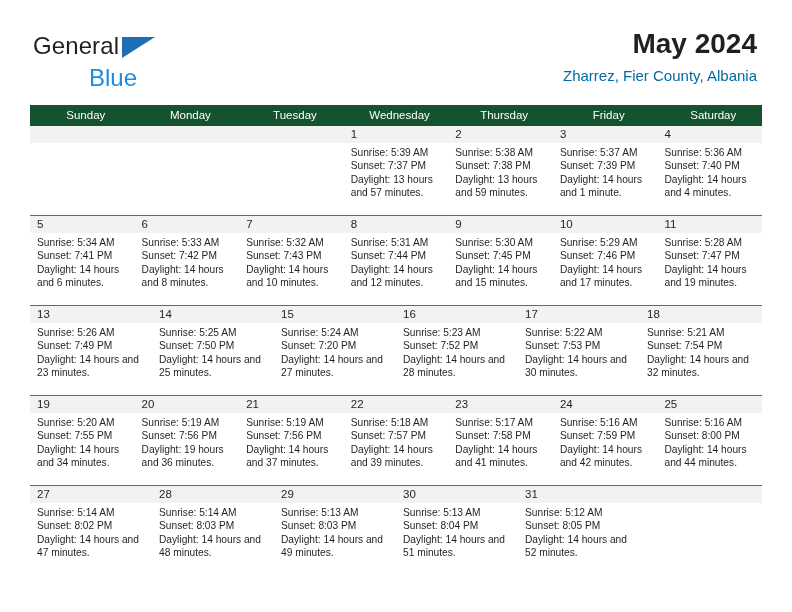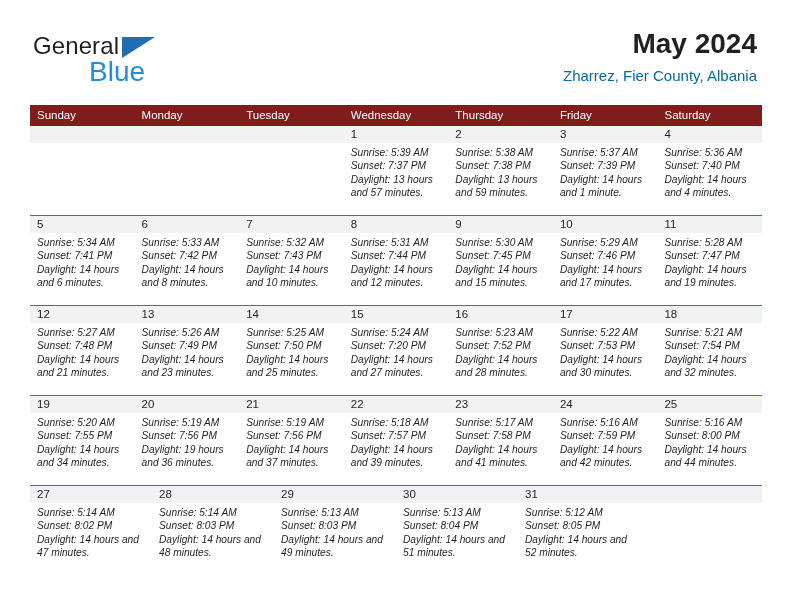--- a/index.html
+++ b/index.html
@@ -51,22 +51,22 @@
     left: 89px;
     top: 4px;
     width: 0;
     height: 0;
     border-left: 33px solid #1f6eb5;
     border-bottom: 21px solid transparent;
   }
   .logo-row2 {
     position: absolute;
     left: 56px;
-    top: 26px;
-    font-size: 28px;
+    top: 32px;
+    font-size: 24px;
     line-height: 26px;
     color: #1f8ddd;
     white-space: nowrap;
   }
   .title-block {
     position: absolute;
     right: 35px;
     top: 28px;
     text-align: right;
   }
@@ -88,22 +88,23 @@
 
   
   .calendar {
     position: absolute;
     left: 30px;
     top: 105px;
     width: 732px;
   }
   .dow-row {
     display: flex;
-    background: #7f1d1d;
+    background: #14532d;
     height: 21px;
+    text-align: center;
   }
   .dow {
     flex: 1 1 0;
     color: #ffffff;
     font-size: 11.5px;
     line-height: 21px;
     padding-left: 7px;
     box-sizing: border-box;
     white-space: nowrap;
   }
@@ -134,21 +135,20 @@
     box-sizing: border-box;
   }
   .cell.empty .daynum {
     background: #f2f2f2;
   }
   .cell .info {
     padding: 3px 6px 0 7px;
     font-size: 10.2px;
     line-height: 13.4px;
     color: #231f20;
-    font-style: italic;
   }
   .cell .info div {
     white-space: nowrap;
   }
   .cell .info .daylight {
     white-space: normal;
   }
 </style>
 </head>
 <body>
@@ -282,28 +282,20 @@
                 <div>Sunrise: 5:28 AM</div>
                 <div>Sunset: 7:47 PM</div>
                 <div class="daylight">Daylight: 14 hours and 19 minutes.</div>
               </div>
             </div>
           </div>
         </div>
         <div class="week">
           <div class="week-inner">
             <div class="cell">
-              <div class="daynum">12</div>
-              <div class="info">
-                <div>Sunrise: 5:27 AM</div>
-                <div>Sunset: 7:48 PM</div>
-                <div class="daylight">Daylight: 14 hours and 21 minutes.</div>
-              </div>
-            </div>
-            <div class="cell">
               <div class="daynum">13</div>
               <div class="info">
                 <div>Sunrise: 5:26 AM</div>
                 <div>Sunset: 7:49 PM</div>
                 <div class="daylight">Daylight: 14 hours and 23 minutes.</div>
               </div>
             </div>
             <div class="cell">
               <div class="daynum">14</div>
               <div class="info">

